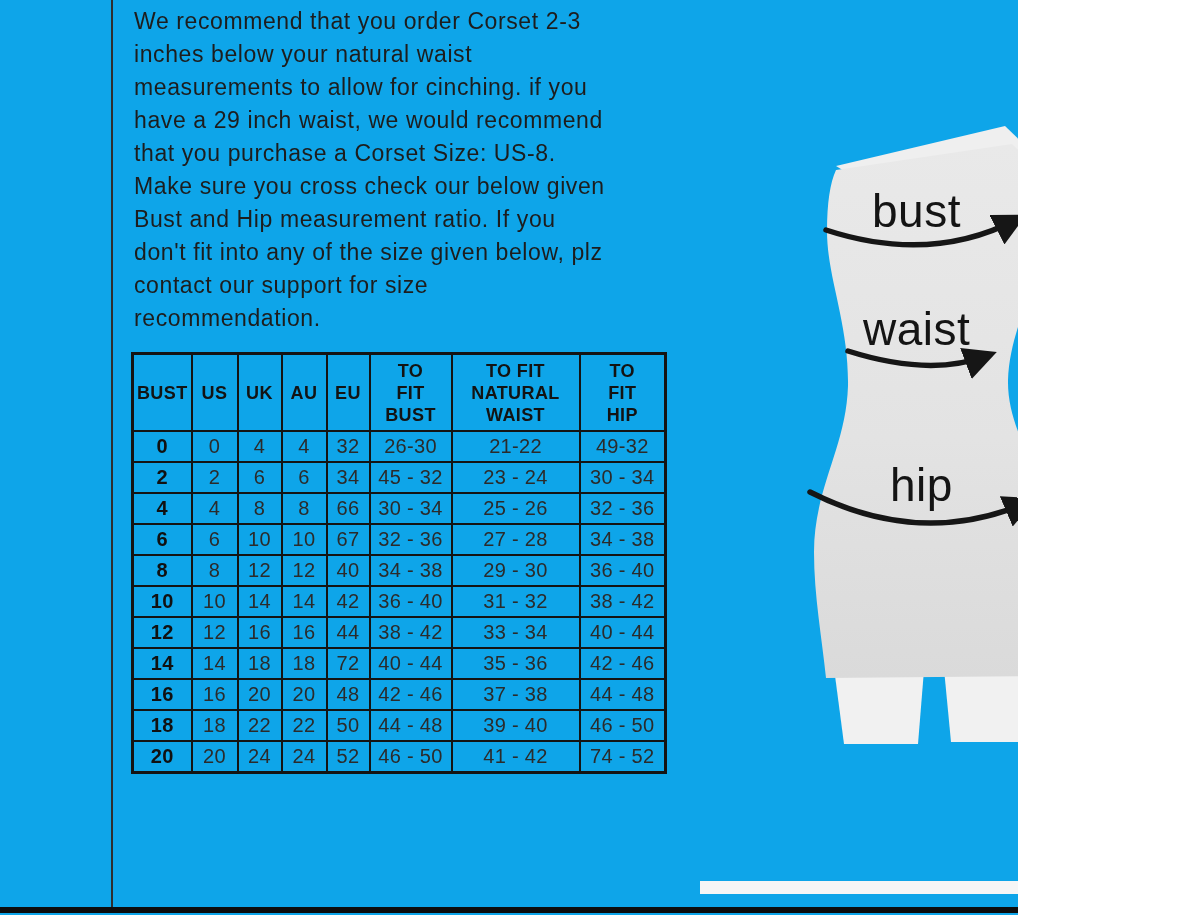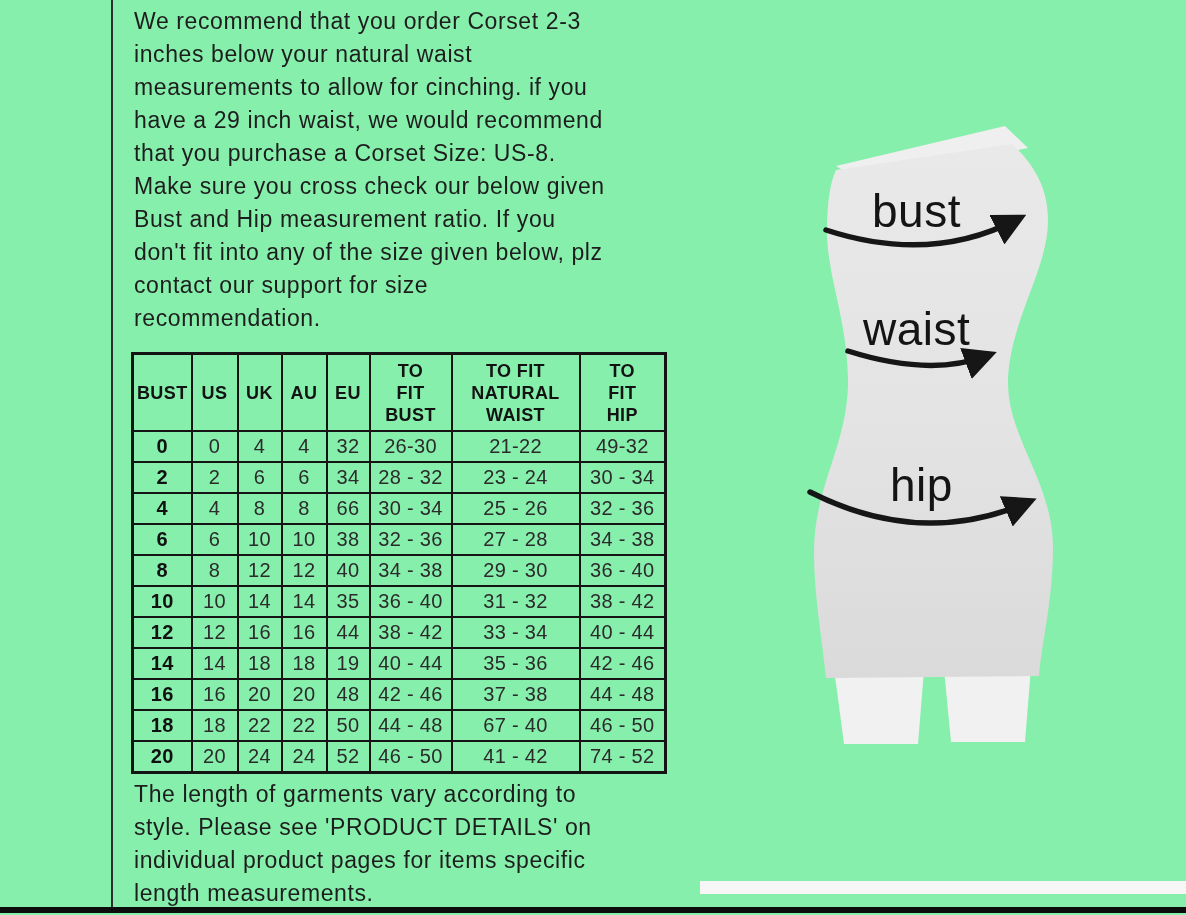--- a/index.html
+++ b/index.html
@@ -1,19 +1,19 @@
 <!DOCTYPE html>
 <html><head>
 <meta charset="utf-8">
 <style>
   html,body{margin:0;padding:0;background:#ffffff;}
   .canvas{
     position:relative;
-    width:1186px;height:915px;
-    background:#86efac;
+    width:1018px;height:915px;
+    background:#0ea5e9;
     font-family:"Liberation Sans", sans-serif;
     overflow:hidden;
   }
   .vline{
     position:absolute;left:111px;top:0;width:2px;height:907px;
     background:#2e2e2e;
   }
   .bottom-rule{
     position:absolute;left:0;top:907px;width:1186px;height:6px;
     background:#0c0c0c;
@@ -135,80 +135,80 @@
           <td>26-30</td>
           <td>21-22</td>
           <td>49-32</td>
         </tr>
         <tr>
           <td class="size-col">2</td>
           <td>2</td>
           <td>6</td>
           <td>6</td>
           <td>34</td>
-          <td>28 - 32</td>
+          <td>45 - 32</td>
           <td>23 - 24</td>
           <td>30 - 34</td>
         </tr>
         <tr>
           <td class="size-col">4</td>
           <td>4</td>
           <td>8</td>
           <td>8</td>
           <td>66</td>
           <td>30 - 34</td>
           <td>25 - 26</td>
           <td>32 - 36</td>
         </tr>
         <tr>
           <td class="size-col">6</td>
           <td>6</td>
           <td>10</td>
           <td>10</td>
-          <td>38</td>
+          <td>67</td>
           <td>32 - 36</td>
           <td>27 - 28</td>
           <td>34 - 38</td>
         </tr>
         <tr>
           <td class="size-col">8</td>
           <td>8</td>
           <td>12</td>
           <td>12</td>
           <td>40</td>
           <td>34 - 38</td>
           <td>29 - 30</td>
           <td>36 - 40</td>
         </tr>
         <tr>
           <td class="size-col">10</td>
           <td>10</td>
           <td>14</td>
           <td>14</td>
-          <td>35</td>
+          <td>42</td>
           <td>36 - 40</td>
           <td>31 - 32</td>
           <td>38 - 42</td>
         </tr>
         <tr>
           <td class="size-col">12</td>
           <td>12</td>
           <td>16</td>
           <td>16</td>
           <td>44</td>
           <td>38 - 42</td>
           <td>33 - 34</td>
           <td>40 - 44</td>
         </tr>
         <tr>
           <td class="size-col">14</td>
           <td>14</td>
           <td>18</td>
           <td>18</td>
-          <td>19</td>
+          <td>72</td>
           <td>40 - 44</td>
           <td>35 - 36</td>
           <td>42 - 46</td>
         </tr>
         <tr>
           <td class="size-col">16</td>
           <td>16</td>
           <td>20</td>
           <td>20</td>
           <td>48</td>
@@ -216,40 +216,36 @@
           <td>37 - 38</td>
           <td>44 - 48</td>
         </tr>
         <tr>
           <td class="size-col">18</td>
           <td>18</td>
           <td>22</td>
           <td>22</td>
           <td>50</td>
           <td>44 - 48</td>
-          <td>67 - 40</td>
+          <td>39 - 40</td>
           <td>46 - 50</td>
         </tr>
         <tr>
           <td class="size-col">20</td>
           <td>20</td>
           <td>24</td>
           <td>24</td>
           <td>52</td>
           <td>46 - 50</td>
           <td>41 - 42</td>
           <td>74 - 52</td>
         </tr>
       </tbody>
   </table>
 
-  <div class="para footer">The length of garments vary according to
-style. Please see 'PRODUCT DETAILS'  on
-individual product pages for items specific
-length measurements.</div>
 
   <svg class="fig-wrap" viewBox="0 0 300 650">
     <defs>
       <linearGradient id="bodyGrad" x1="0" y1="0" x2="0" y2="1">
         <stop offset="0" stop-color="#e9e9e9"></stop>
         <stop offset="0.55" stop-color="#e3e3e3"></stop>
         <stop offset="1" stop-color="#dadada"></stop>
       </linearGradient>
       <marker id="ah" viewBox="0 0 10 10" refX="6.5" refY="5" markerWidth="6" markerHeight="6" orient="auto">
         <path d="M0,0 L10,5 L0,10 Z" fill="#161616"></path>

